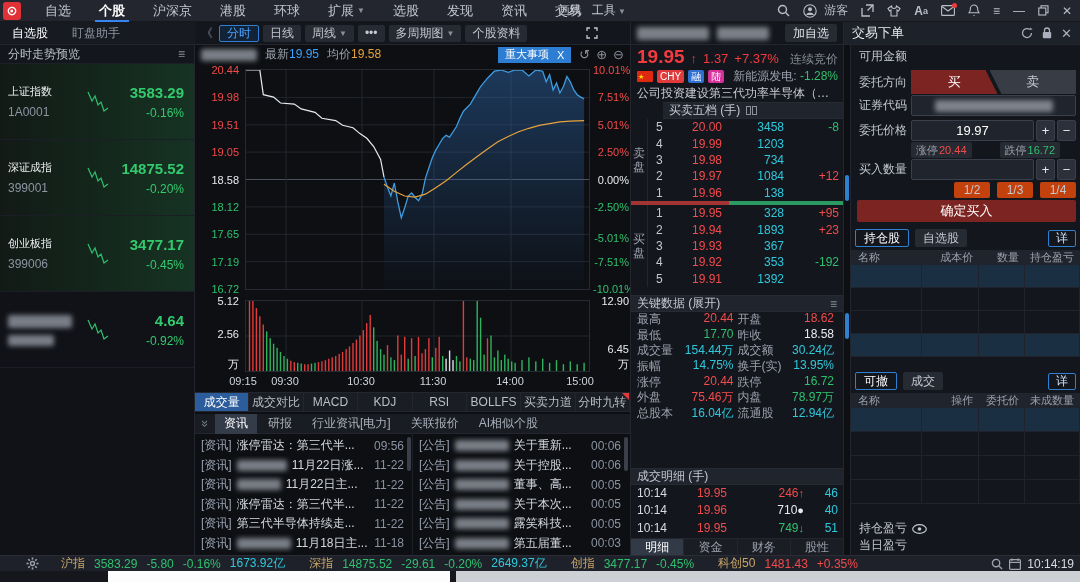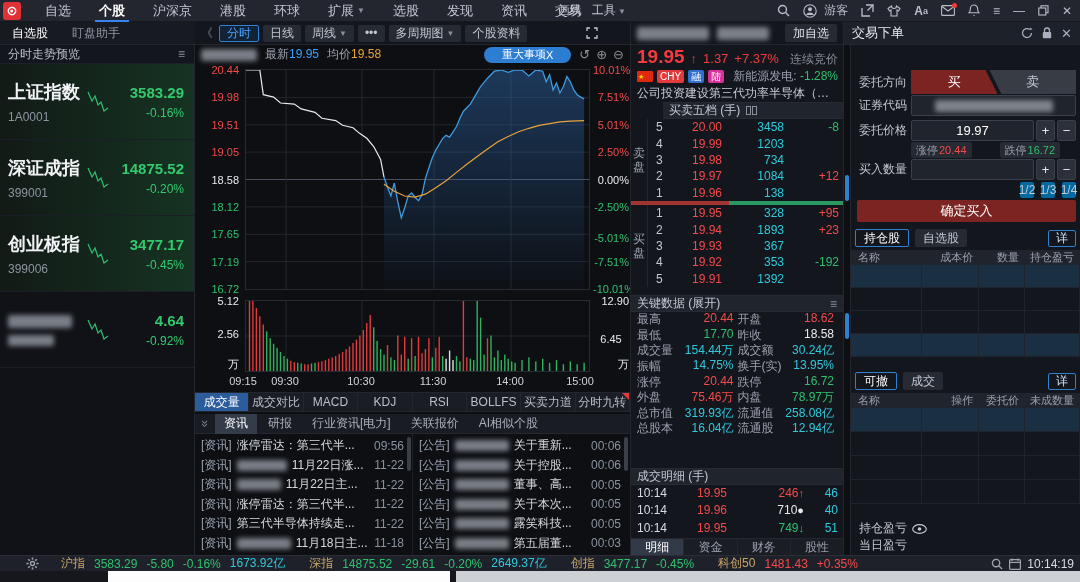--- a/index.html
+++ b/index.html
@@ -40,30 +40,30 @@
   .r2-right { position:absolute; left:843px; top:0; width:237px; height:23px; background:#1d212a; border-bottom:1px solid #23262e; border-left:1px solid #23262e; display:flex; align-items:center; padding:0 8px; color:#e8eaee; font-size:13px; }
   .r2-right .ticons { margin-left:auto; display:flex; gap:9px; align-items:center; color:#aab0bb; }
 
   
   .sidebar { position:absolute; left:0; top:45px; width:195px; height:510px; background:#101218; border-right:1px solid #23262e; }
   .sb-head { height:19px; display:flex; align-items:center; padding:0 8px; color:#b9bfc9; background:#14161d; border-bottom:1px solid #1d2027; }
   .sb-head .ham { margin-left:auto; color:#8a8f99; letter-spacing:1px; }
   .idx-card { height:76px; display:flex; align-items:center; padding:0 10px 0 8px; border-bottom:1px solid #1b1e25; background:linear-gradient(90deg,#121a16 0%,#14291d 60%,#163323 100%); }
   .idx-card.plain { background:#101218; }
   .idx-left { width:78px; }
-  .idx-name { color:#f0f2f5; font-size:18px; font-weight:bold; margin-bottom:6px; }
+  .idx-name { color:#f0f2f5; font-size:11px; font-weight:normal; margin-bottom:6px; }
   .idx-code { color:#8d94a0; font-size:12px; }
   .idx-right { margin-left:auto; text-align:right; }
   .idx-val { color:#33c96e; font-size:15px; font-weight:bold; margin-bottom:5px; }
   .idx-pct { color:#33c96e; font-size:12px; }
 
   
   .center { position:absolute; left:195px; top:45px; width:435px; height:510px; background:#0d0f13; }
   .info-row { position:absolute; left:0; top:0; width:435px; height:19px; display:flex; align-items:center; padding:0 6px; gap:8px; }
-  .badge-event { background:#2d7dd2; color:#fff; height:16px; display:flex; align-items:center; padding:0 18px; border-radius:8px; font-size:11px; margin-left:auto; }
+  .badge-event { background:#2d7dd2; color:#fff; height:16px; display:flex; align-items:center; padding:0 7px; border-radius:0; gap:8px; font-size:11px; margin-left:auto; }
   .zoom-ics { display:flex; gap:6px; color:#8a8f99; font-size:13px; }
   .plot-wrap { position:absolute; left:0; top:19px; width:435px; height:227px; }
   .plot { position:absolute; left:50px; top:5px; width:345px; height:221px; border:1px solid #262a33; background:#0d0f13; }
   .pl-label { position:absolute; width:44px; text-align:right; font-size:11px; }
   .pr-label { position:absolute; left:398px; width:36px; text-align:right; font-size:11px; }
   .vol-wrap { position:absolute; left:0; top:250px; width:435px; height:82px; }
   .vol-plot { position:absolute; left:50px; top:5px; width:345px; height:72px; border:1px solid #262a33; }
   .times { position:absolute; left:0; top:330px; width:435px; height:14px; }
   .times span { position:absolute; font-size:11px; color:#d0d4dc; transform:translateX(-50%); }
   .ind-tabs { position:absolute; left:0; top:347px; width:435px; height:20px; display:flex; background:#1a1d24; border-top:1px solid #23262e; border-bottom:1px solid #23262e; }
@@ -129,21 +129,21 @@
   
   .tradepanel { position:absolute; left:851px; top:45px; width:229px; height:510px; background:#14161d; }
   .tp-label { color:#c3c8d1; font-size:12px; }
   .tp-row { position:absolute; left:8px; right:4px; display:flex; align-items:center; }
   .dir-btn { position:relative; height:24px; flex:1; display:flex; align-items:center; justify-content:center; color:#fff; font-size:13px; }
   .dir-buy { background:#7c2422; clip-path:polygon(0 0, calc(100% - 12px) 0, 100% 100%, 0 100%); }
   .dir-sell { background:#383c45; color:#c3c8d1; clip-path:polygon(0 0, 100% 0, 100% 100%, 12px 100%); margin-left:-8px; }
   .tp-input { height:21px; background:#20242c; border:1px solid #3a404b; border-radius:2px; display:flex; align-items:center; justify-content:center; color:#fff; font-size:13px; }
   .pm-btn { width:19px; height:21px; background:#2b303a; border:1px solid #3a404b; border-radius:2px; color:#e8eaee; display:flex; align-items:center; justify-content:center; font-size:13px; margin-left:2px; }
   .chip { height:16px; background:#262a33; border-radius:2px; display:flex; align-items:center; padding:0 5px; font-size:11px; color:#9aa0ac; gap:1px; }
-  .frac { width:14px; height:16px; background:#0369a1; border-radius:2px; color:#c3c8d1; display:flex; align-items:center; justify-content:center; margin-left:7px; }
+  .frac { width:36px; height:16px; background:#c2410c; border-radius:2px; color:#c3c8d1; display:flex; align-items:center; justify-content:center; margin-left:7px; }
   .submit-btn { position:absolute; left:6px; right:4px; height:22px; background:#7c2422; color:#fff; font-size:13px; display:flex; align-items:center; justify-content:center; border-radius:2px; }
   .ptab { height:18px; padding:0 8px; display:flex; align-items:center; background:#262a33; color:#c3c8d1; border-radius:2px; margin-right:6px; }
   .ptab.is-active { background:transparent; border:1px solid #2f80d0; color:#fff; }
   .detail-btn { margin-left:auto; height:17px; padding:0 7px; border:1px solid #2f80d0; border-radius:2px; color:#cfe4ff; display:flex; align-items:center; }
   .tp-table { position:absolute; left:0; right:0; }
   .tp-thead { height:15px; background:#20242d; display:flex; align-items:center; color:#9aa0ac; font-size:11px; }
   .tp-th { padding-right:6px; text-align:right; }
   .tp-trow { display:flex; border-bottom:1px solid #20232b; }
   .tp-td { border-right:1px solid #20232b; height:100%; }
   .hl { background:#1b2f42; }
@@ -524,21 +524,21 @@
             <rect x="296.0" y="57.7" width="1.4" height="12.3" fill="#2fb35c"></rect>
             <rect x="302.9" y="61.8" width="1.4" height="8.2" fill="#2fb35c"></rect>
             <rect x="309.8" y="59.1" width="1.4" height="10.9" fill="#2fb35c"></rect>
             <rect x="316.7" y="63.2" width="1.4" height="6.8" fill="#2fb35c"></rect>
             <rect x="323.6" y="60.4" width="1.4" height="9.6" fill="#2fb35c"></rect>
             <rect x="330.5" y="63.2" width="1.4" height="6.8" fill="#2fb35c"></rect>
             <rect x="337.4" y="61.8" width="1.4" height="8.2" fill="#2fb35c"></rect>
           </svg></div>
       <div id="volLabelsR">
           <span class="pr-label c-white" style="top:0px;">12.90</span>
-          <span class="pr-label c-white" style="top:38px;text-align:center;">6.45</span>
+          <span class="pr-label c-white" style="top:48px;">6.45</span>
           <span class="pr-label c-white" style="top:62px;">万</span>
         </div>
     </div>
     <div class="times" id="timeRow">
         <span style="left:48px;">09:15</span>
         <span style="left:90px;">09:30</span>
         <span style="left:166px;">10:30</span>
         <span style="left:238px;">11:30</span>
         <span style="left:315px;">14:00</span>
         <span style="left:385px;">15:00</span>
@@ -814,30 +814,20 @@
             <span class="kd-l">外盘</span>
             <span class="kd-v c-up">75.46万</span>
           </span>
           <span class="kd-cell">
             <span class="kd-l">内盘</span>
             <span class="kd-v c-down">78.97万</span>
           </span>
         </div>
         <div class="kd-row">
           <span class="kd-cell">
-            <span class="kd-l">总市值</span>
-            <span class="kd-v c-cyan">319.93亿</span>
-          </span>
-          <span class="kd-cell">
-            <span class="kd-l">流通值</span>
-            <span class="kd-v c-cyan">258.08亿</span>
-          </span>
-        </div>
-        <div class="kd-row">
-          <span class="kd-cell">
             <span class="kd-l">总股本</span>
             <span class="kd-v c-cyan">16.04亿</span>
           </span>
           <span class="kd-cell">
             <span class="kd-l">流通股</span>
             <span class="kd-v c-cyan">12.94亿</span>
           </span>
         </div>
       </div>
 
@@ -871,20 +861,23 @@
         <div class="dt-tab">股性</div>
       </div>
   </div>
 
   <div class="gutter">
     <div class="tick" style="top:130px;"></div>
     <div class="tick" style="top:268px;"></div>
   </div>
 
   <div class="tradepanel">
+    <div class="tp-row" style="top:3px;">
+        <span class="tp-label">可用金额</span>
+      </div>
 
     <div class="tp-row" style="top:25px;height:24px;">
       <span class="tp-label" style="width:52px;">委托方向</span>
       <div class="dir-btn dir-buy">买</div>
       <div class="dir-btn dir-sell">卖</div>
     </div>
 
     <div class="tp-row" style="top:50px;height:21px;">
       <span class="tp-label" style="width:52px;">证券代码</span>
       <div class="tp-input" style="flex:1;">

